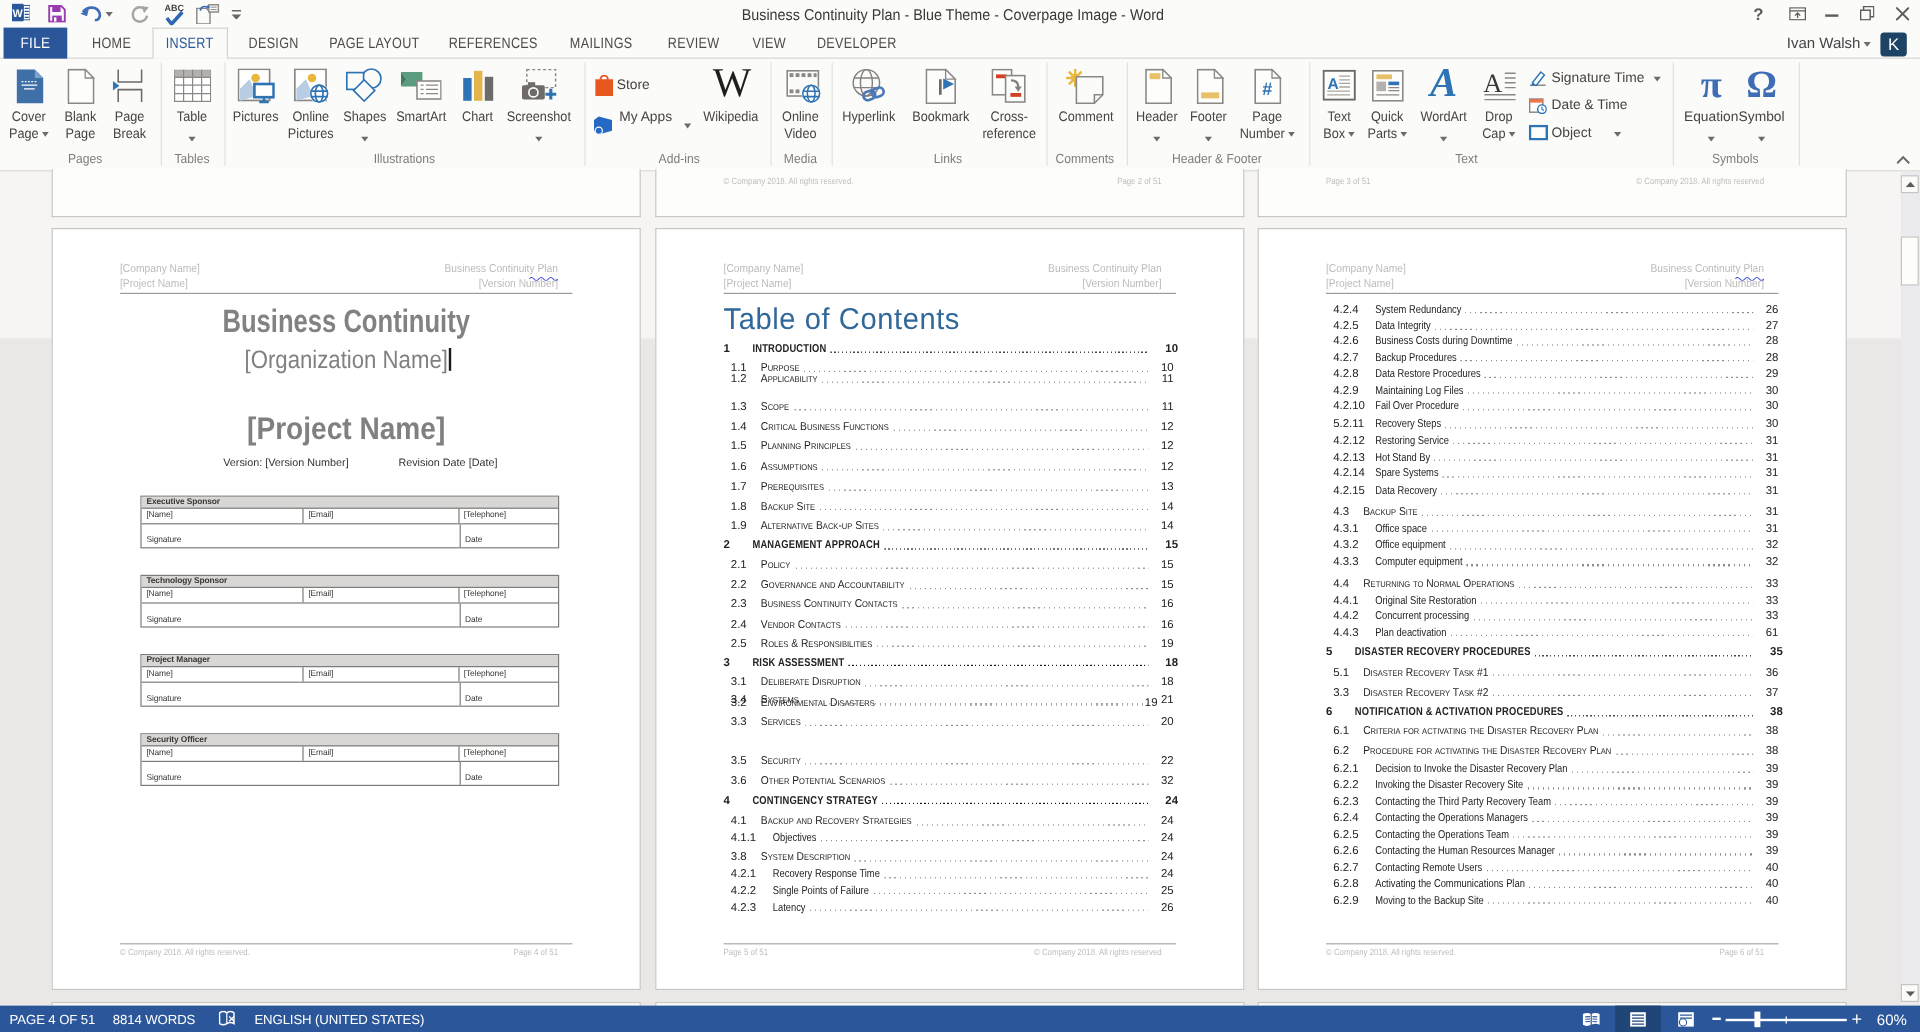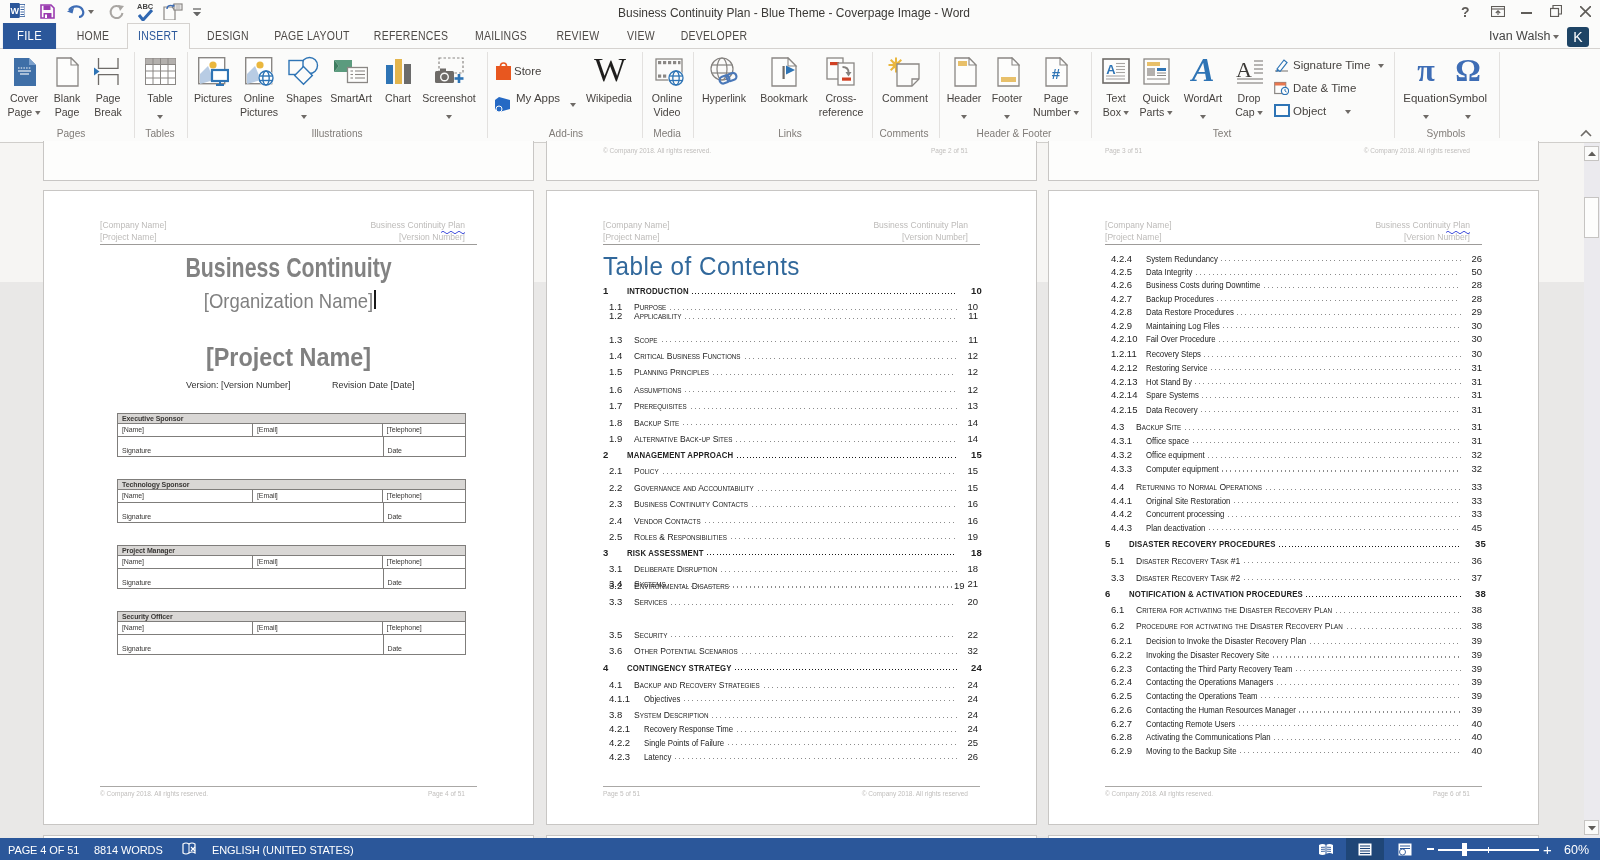--- a/index.html
+++ b/index.html
@@ -669,21 +669,21 @@
 <div class="ab trow " style="left:1105px;top:252.5px;width:377px;height:12px">
     <span class="ab" style="left:6px;top:0">4.2.4</span>
     <span class="ab " style="left:40.5px;top:0;transform:scaleX(0.82);transform-origin:0 0;white-space:nowrap">System Redundancy</span>
     <span class="ab ldr" style="left:116.39093749999999px;top:7.6px;width:239.6090625px"></span>
     <span class="ab" style="right:0px;top:0;width:22px;text-align:right">26</span>
   </div>
 <div class="ab trow " style="left:1105px;top:266px;width:377px;height:12px">
     <span class="ab" style="left:6px;top:0">4.2.5</span>
     <span class="ab " style="left:40.5px;top:0;transform:scaleX(0.82);transform-origin:0 0;white-space:nowrap">Data Integrity</span>
     <span class="ab ldr" style="left:90.83px;top:7.6px;width:265.17px"></span>
-    <span class="ab" style="right:0px;top:0;width:22px;text-align:right">50</span>
+    <span class="ab" style="right:0px;top:0;width:22px;text-align:right">27</span>
   </div>
 <div class="ab trow " style="left:1105px;top:279.4px;width:377px;height:12px">
     <span class="ab" style="left:6px;top:0">4.2.6</span>
     <span class="ab " style="left:40.5px;top:0;transform:scaleX(0.82);transform-origin:0 0;white-space:nowrap">Business Costs during Downtime</span>
     <span class="ab ldr" style="left:158.813125px;top:7.6px;width:197.186875px"></span>
     <span class="ab" style="right:0px;top:0;width:22px;text-align:right">28</span>
   </div>
 <div class="ab trow " style="left:1105px;top:292.8px;width:377px;height:12px">
     <span class="ab" style="left:6px;top:0">4.2.7</span>
     <span class="ab " style="left:40.5px;top:0;transform:scaleX(0.82);transform-origin:0 0;white-space:nowrap">Backup Procedures</span>
@@ -702,21 +702,21 @@
     <span class="ab ldr" style="left:118.12062499999999px;top:7.6px;width:237.879375px"></span>
     <span class="ab" style="right:0px;top:0;width:22px;text-align:right">30</span>
   </div>
 <div class="ab trow " style="left:1105px;top:333px;width:377px;height:12px">
     <span class="ab" style="left:6px;top:0">4.2.10</span>
     <span class="ab " style="left:40.5px;top:0;transform:scaleX(0.82);transform-origin:0 0;white-space:nowrap">Fail Over Procedure</span>
     <span class="ab ldr" style="left:114.2128125px;top:7.6px;width:241.78718750000002px"></span>
     <span class="ab" style="right:0px;top:0;width:22px;text-align:right">30</span>
   </div>
 <div class="ab trow " style="left:1105px;top:348px;width:377px;height:12px">
-    <span class="ab" style="left:6px;top:0">1.2.11</span>
+    <span class="ab" style="left:6px;top:0">5.2.11</span>
     <span class="ab " style="left:40.5px;top:0;transform:scaleX(0.82);transform-origin:0 0;white-space:nowrap">Recovery Steps</span>
     <span class="ab ldr" style="left:99.49125px;top:7.6px;width:256.50875px"></span>
     <span class="ab" style="right:0px;top:0;width:22px;text-align:right">30</span>
   </div>
 <div class="ab trow " style="left:1105px;top:361.8px;width:377px;height:12px">
     <span class="ab" style="left:6px;top:0">4.2.12</span>
     <span class="ab " style="left:40.5px;top:0;transform:scaleX(0.82);transform-origin:0 0;white-space:nowrap">Restoring Service</span>
     <span class="ab ldr" style="left:105.9871875px;top:7.6px;width:250.0128125px"></span>
     <span class="ab" style="right:0px;top:0;width:22px;text-align:right">31</span>
   </div>
@@ -777,21 +777,21 @@
 <div class="ab trow " style="left:1105px;top:508.2px;width:377px;height:12px">
     <span class="ab" style="left:6px;top:0">4.4.2</span>
     <span class="ab " style="left:40.5px;top:0;transform:scaleX(0.82);transform-origin:0 0;white-space:nowrap">Concurrent processing</span>
     <span class="ab ldr" style="left:122.8740625px;top:7.6px;width:233.12593750000002px"></span>
     <span class="ab" style="right:0px;top:0;width:22px;text-align:right">33</span>
   </div>
 <div class="ab trow " style="left:1105px;top:521.8px;width:377px;height:12px">
     <span class="ab" style="left:6px;top:0">4.4.3</span>
     <span class="ab " style="left:40.5px;top:0;transform:scaleX(0.82);transform-origin:0 0;white-space:nowrap">Plan deactivation</span>
     <span class="ab ldr" style="left:103.8346875px;top:7.6px;width:252.1653125px"></span>
-    <span class="ab" style="right:0px;top:0;width:22px;text-align:right">45</span>
+    <span class="ab" style="right:0px;top:0;width:22px;text-align:right">61</span>
   </div>
 <div class="ab trow l1" style="left:1105px;top:538px;width:377px;height:12px">
     <span class="ab" style="left:0px;top:0">5</span>
     <span class="ab " style="left:23.5px;top:0;transform:scaleX(0.82);transform-origin:0 0;white-space:nowrap">DISASTER RECOVERY PROCEDURES</span>
     <span class="ab ldr ldr1" style="left:174.075px;top:7.6px;width:181.925px"></span>
     <span class="ab" style="right:-4px;top:0;width:22px;text-align:right">35</span>
   </div>
 <div class="ab trow " style="left:1105px;top:554.8px;width:377px;height:12px">
     <span class="ab" style="left:6px;top:0">5.1</span>
     <span class="ab sc" style="left:31px;top:0;transform:scaleX(0.9);transform-origin:0 0;white-space:nowrap">Disaster Recovery Task #1</span>

